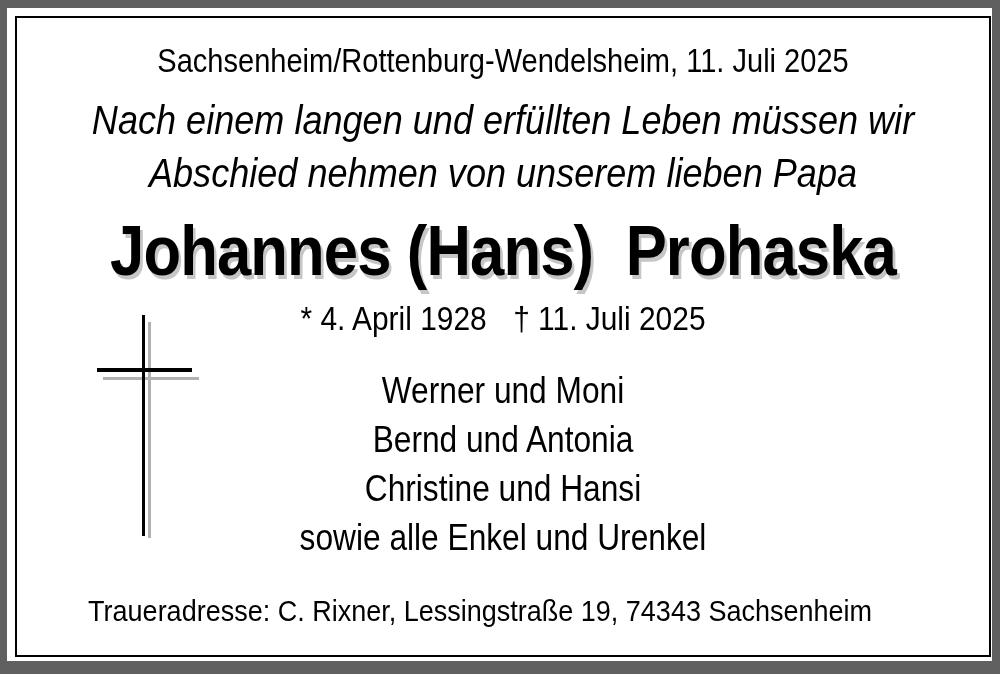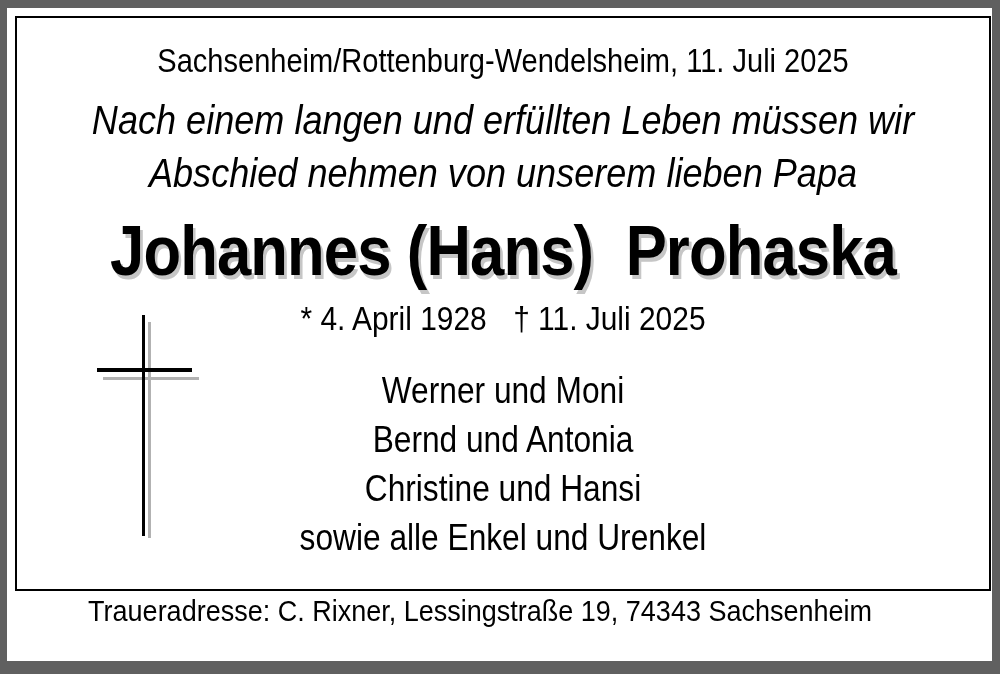--- a/index.html
+++ b/index.html
@@ -16,21 +16,21 @@
     overflow: hidden;
   }
   .card {
     position: absolute;
     left: 7px; top: 8px; right: 8px; bottom: 13px;
     background: #ffffff;
   }
   .inner {
     position: absolute;
     left: 8px; top: 8px;
-    width: 976px; height: 575px;
+    width: 976px; height: 641px;
     box-sizing: border-box;
     border: 2px solid #000000;
     background: #ffffff;
   }
   
   .cond       { transform: scaleX(0.88); transform-origin: 50% 0; }
   .cond-left  { transform: scaleX(0.90); transform-origin: 0 0; }
 
   .dateline {
     margin-top: 24px;

